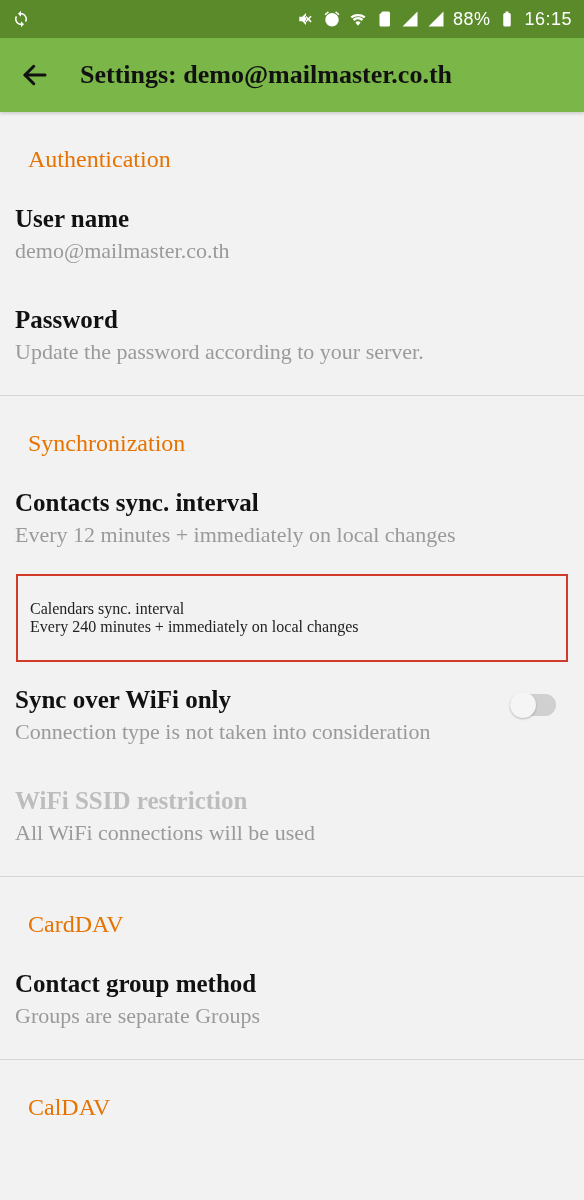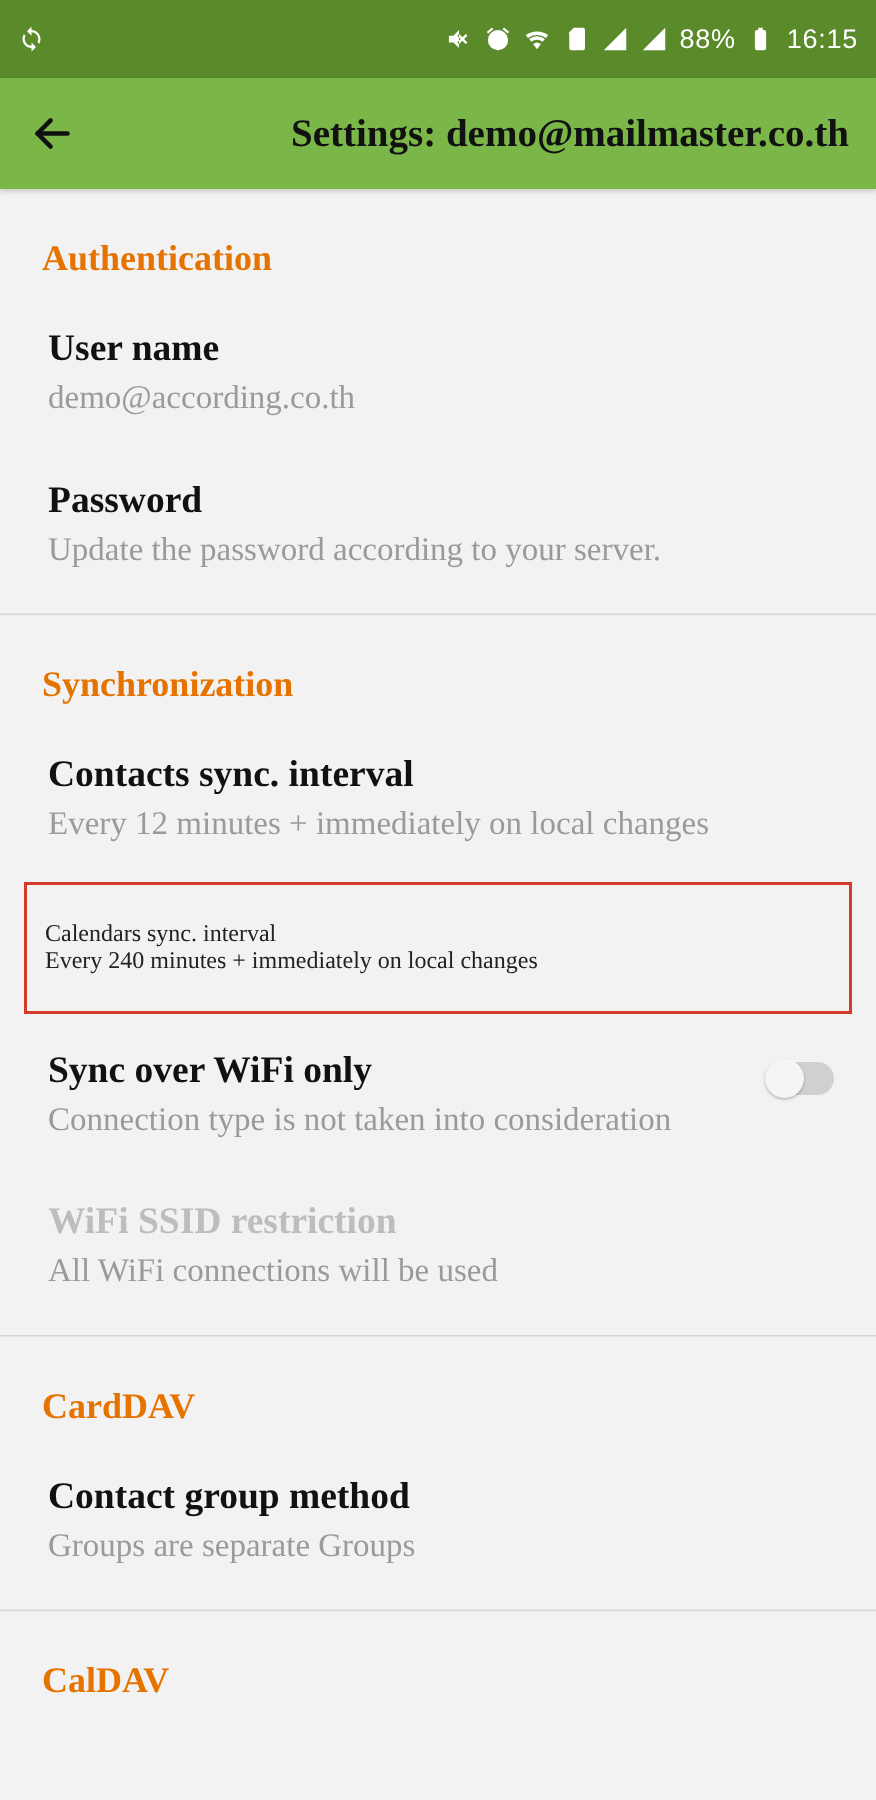--- a/index.html
+++ b/index.html
@@ -5,21 +5,21 @@
   * { margin: 0; padding: 0; box-sizing: border-box; }
   html, body { width: 584px; height: 1200px; overflow: hidden; }
   body {
     font-family: "Comic Sans MS", "Segoe Script", "Bradley Hand", cursive;
     background: #f2f2f2;
     color: #222;
   }
 
   
   .status-bar {
-    height: 52px;
+    height: 38px;
     background: #5a8a2a;
     color: #fff;
     display: flex;
     align-items: center;
     padding: 0 12px;
     font-family: sans-serif;
     font-size: 18px;
   }
   .status-left { flex: 0 0 auto; display: flex; gap: 6px; align-items: center; }
   .status-right { margin-left: auto; display: flex; gap: 8px; align-items: center; font-weight: 500;}
@@ -28,39 +28,38 @@
 
   
   .app-bar {
     height: 74px;
     background: #7ab648;
     display: flex;
     align-items: center;
     gap: 28px;
     padding: 0 18px;
     box-shadow: 0 2px 3px rgba(0,0,0,.15);
-    justify-content: space-between;
   }
   .back-btn { width: 34px; height: 34px; display:flex; align-items:center; justify-content:center; cursor:pointer; }
   .app-title {
     font-size: 26px;
     font-weight: 700;
     color: #111;
   }
 
   
   .content { padding: 0; }
   .section-header {
     padding: 34px 28px 12px 28px;
     color: #e67300;
     font-size: 24px;
-    font-weight: 700;
+    font-weight: 400;
   }
   .item {
-    padding: 18px 28px 20px 32px;
+    padding: 18px 28px 20px 15px;
   }
   .item .title {
     font-size: 25px;
     font-weight: 700;
     color: #111;
     line-height: 1.25;
   }
   .item .sub {
     font-size: 22px;
     color: #9a9a9a;
@@ -165,21 +164,21 @@
   </div>
   <div class="app-title">Settings: demo@mailmaster.co.th</div>
 </div>
 
 <div class="content">
 
   <div class="section-header">Authentication</div>
 
   <div class="item">
     <div class="title">User name</div>
-    <div class="sub">demo@according.co.th</div>
+    <div class="sub">demo@mailmaster.co.th</div>
   </div>
 
   <div class="item">
     <div class="title">Password</div>
     <div class="sub">Update the password according to your server.</div>
   </div>
 
   <div class="divider"></div>
 
   <div class="section-header">Synchronization</div>

